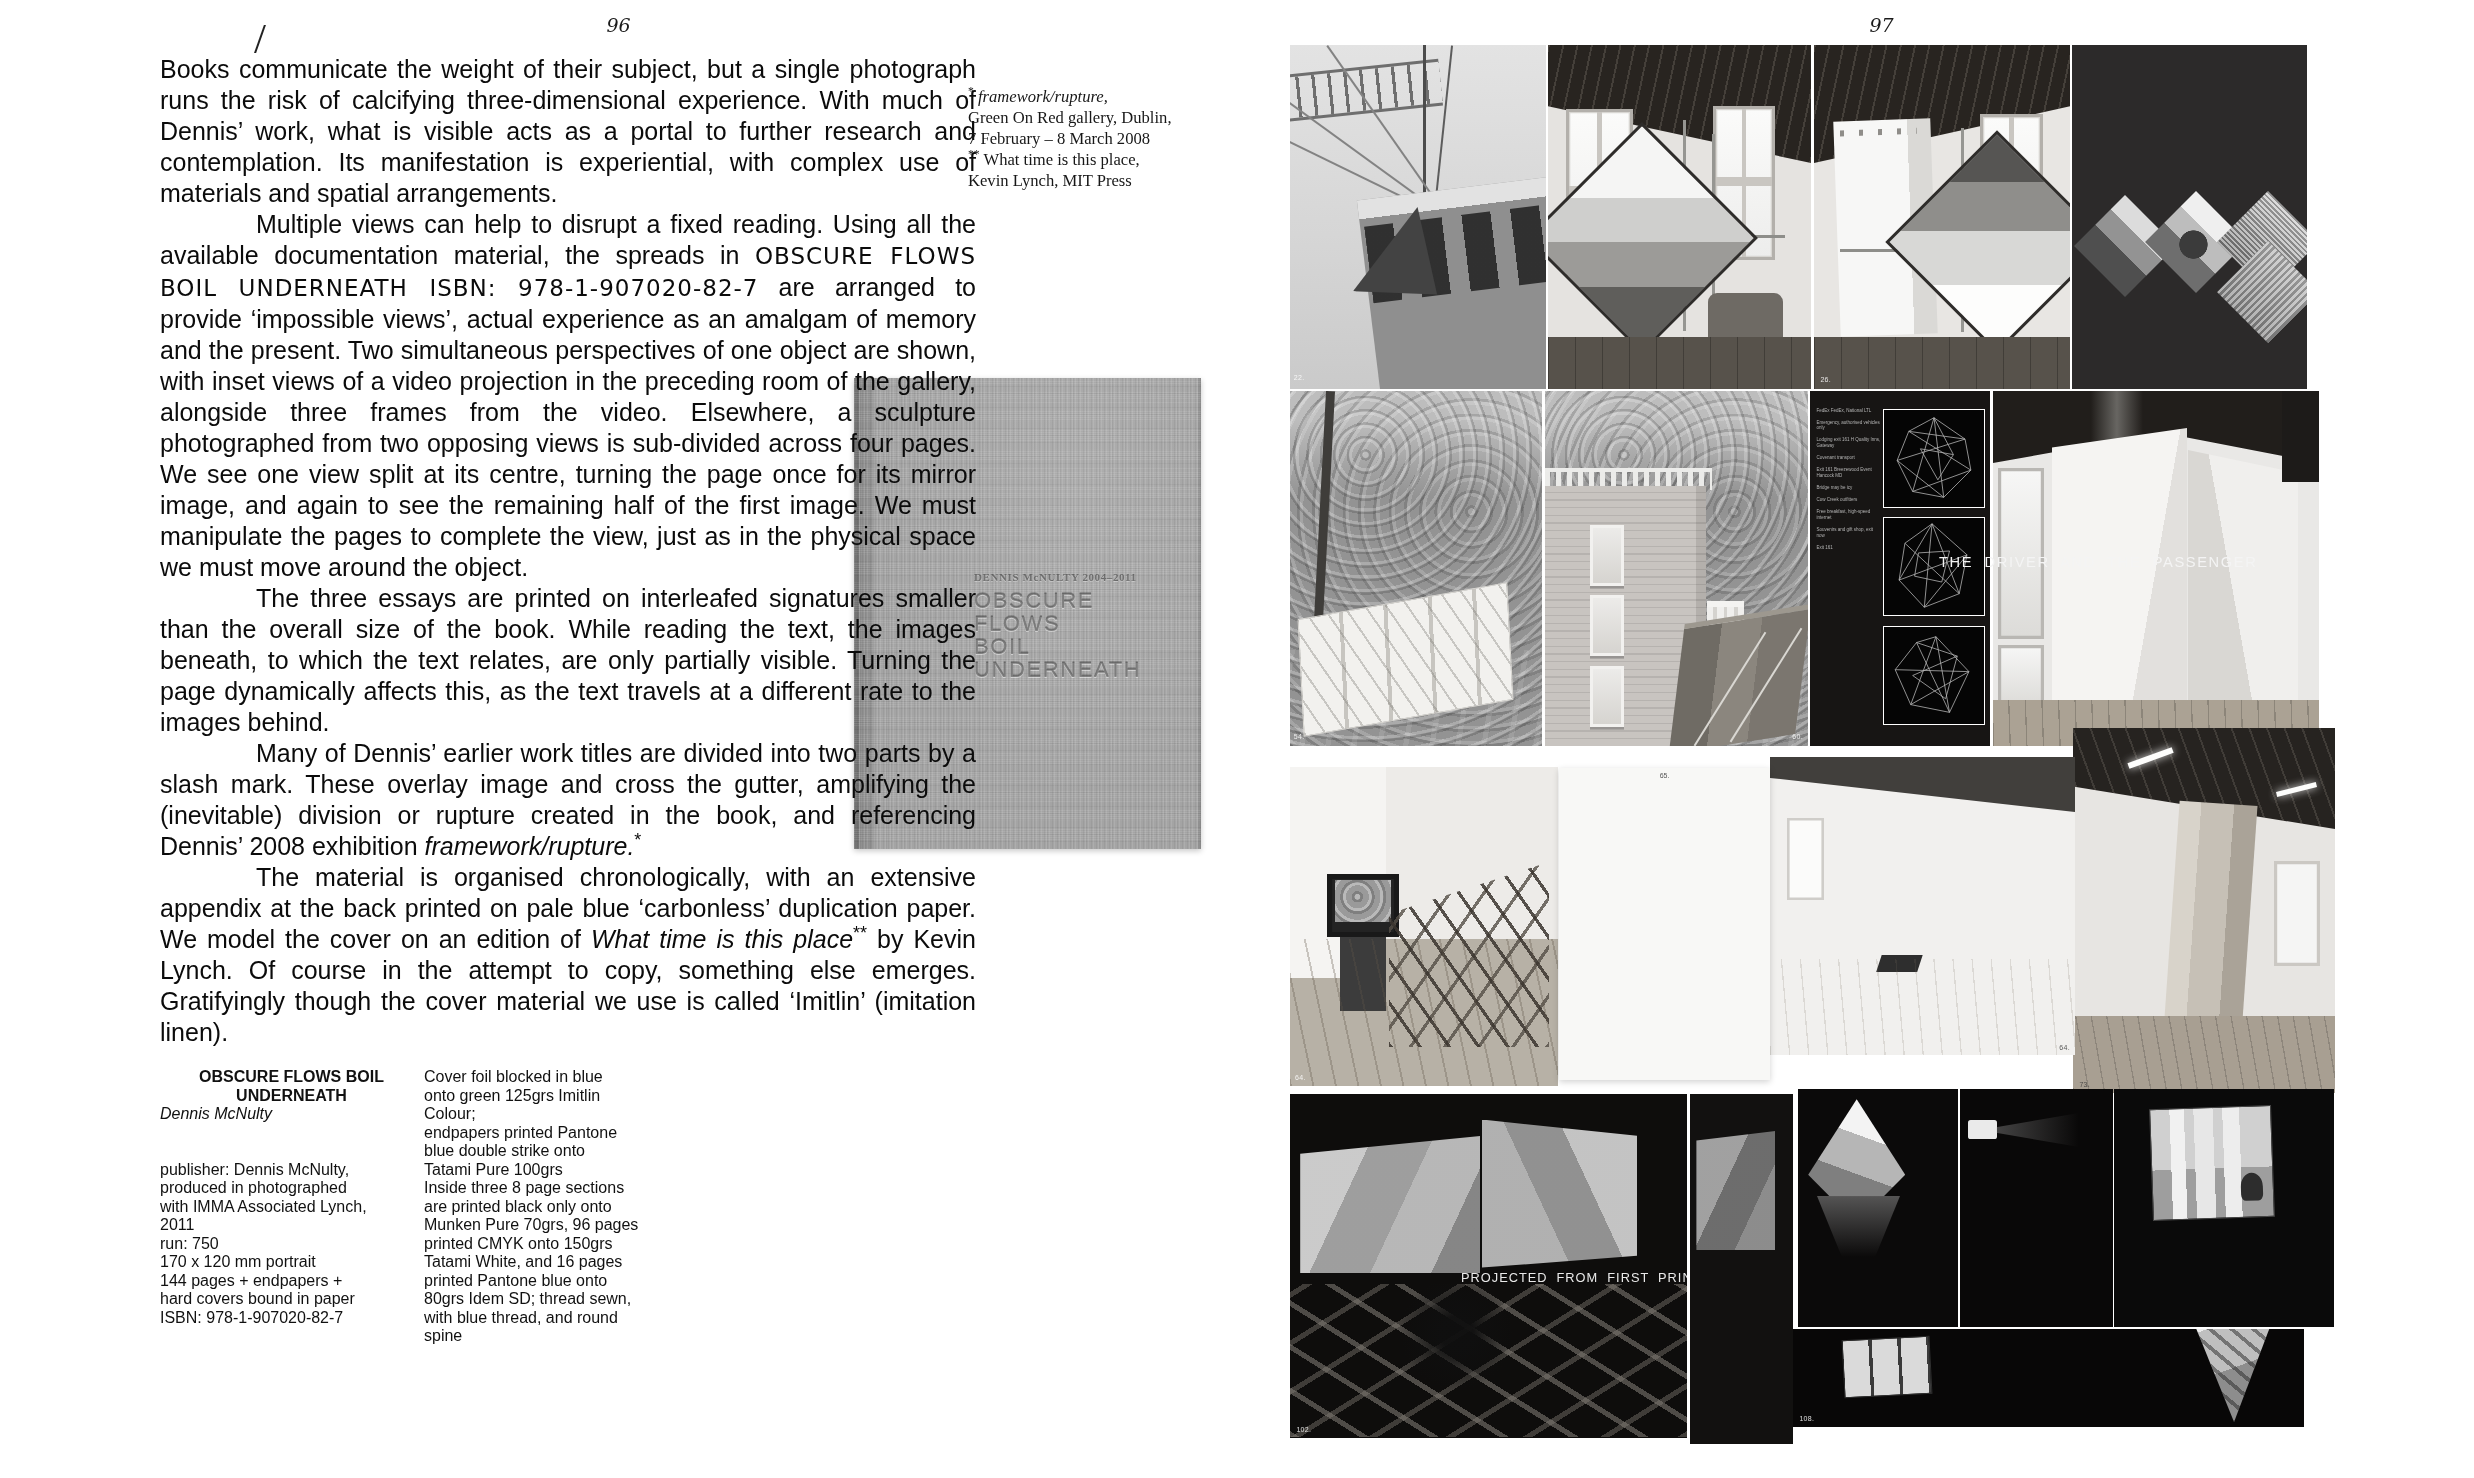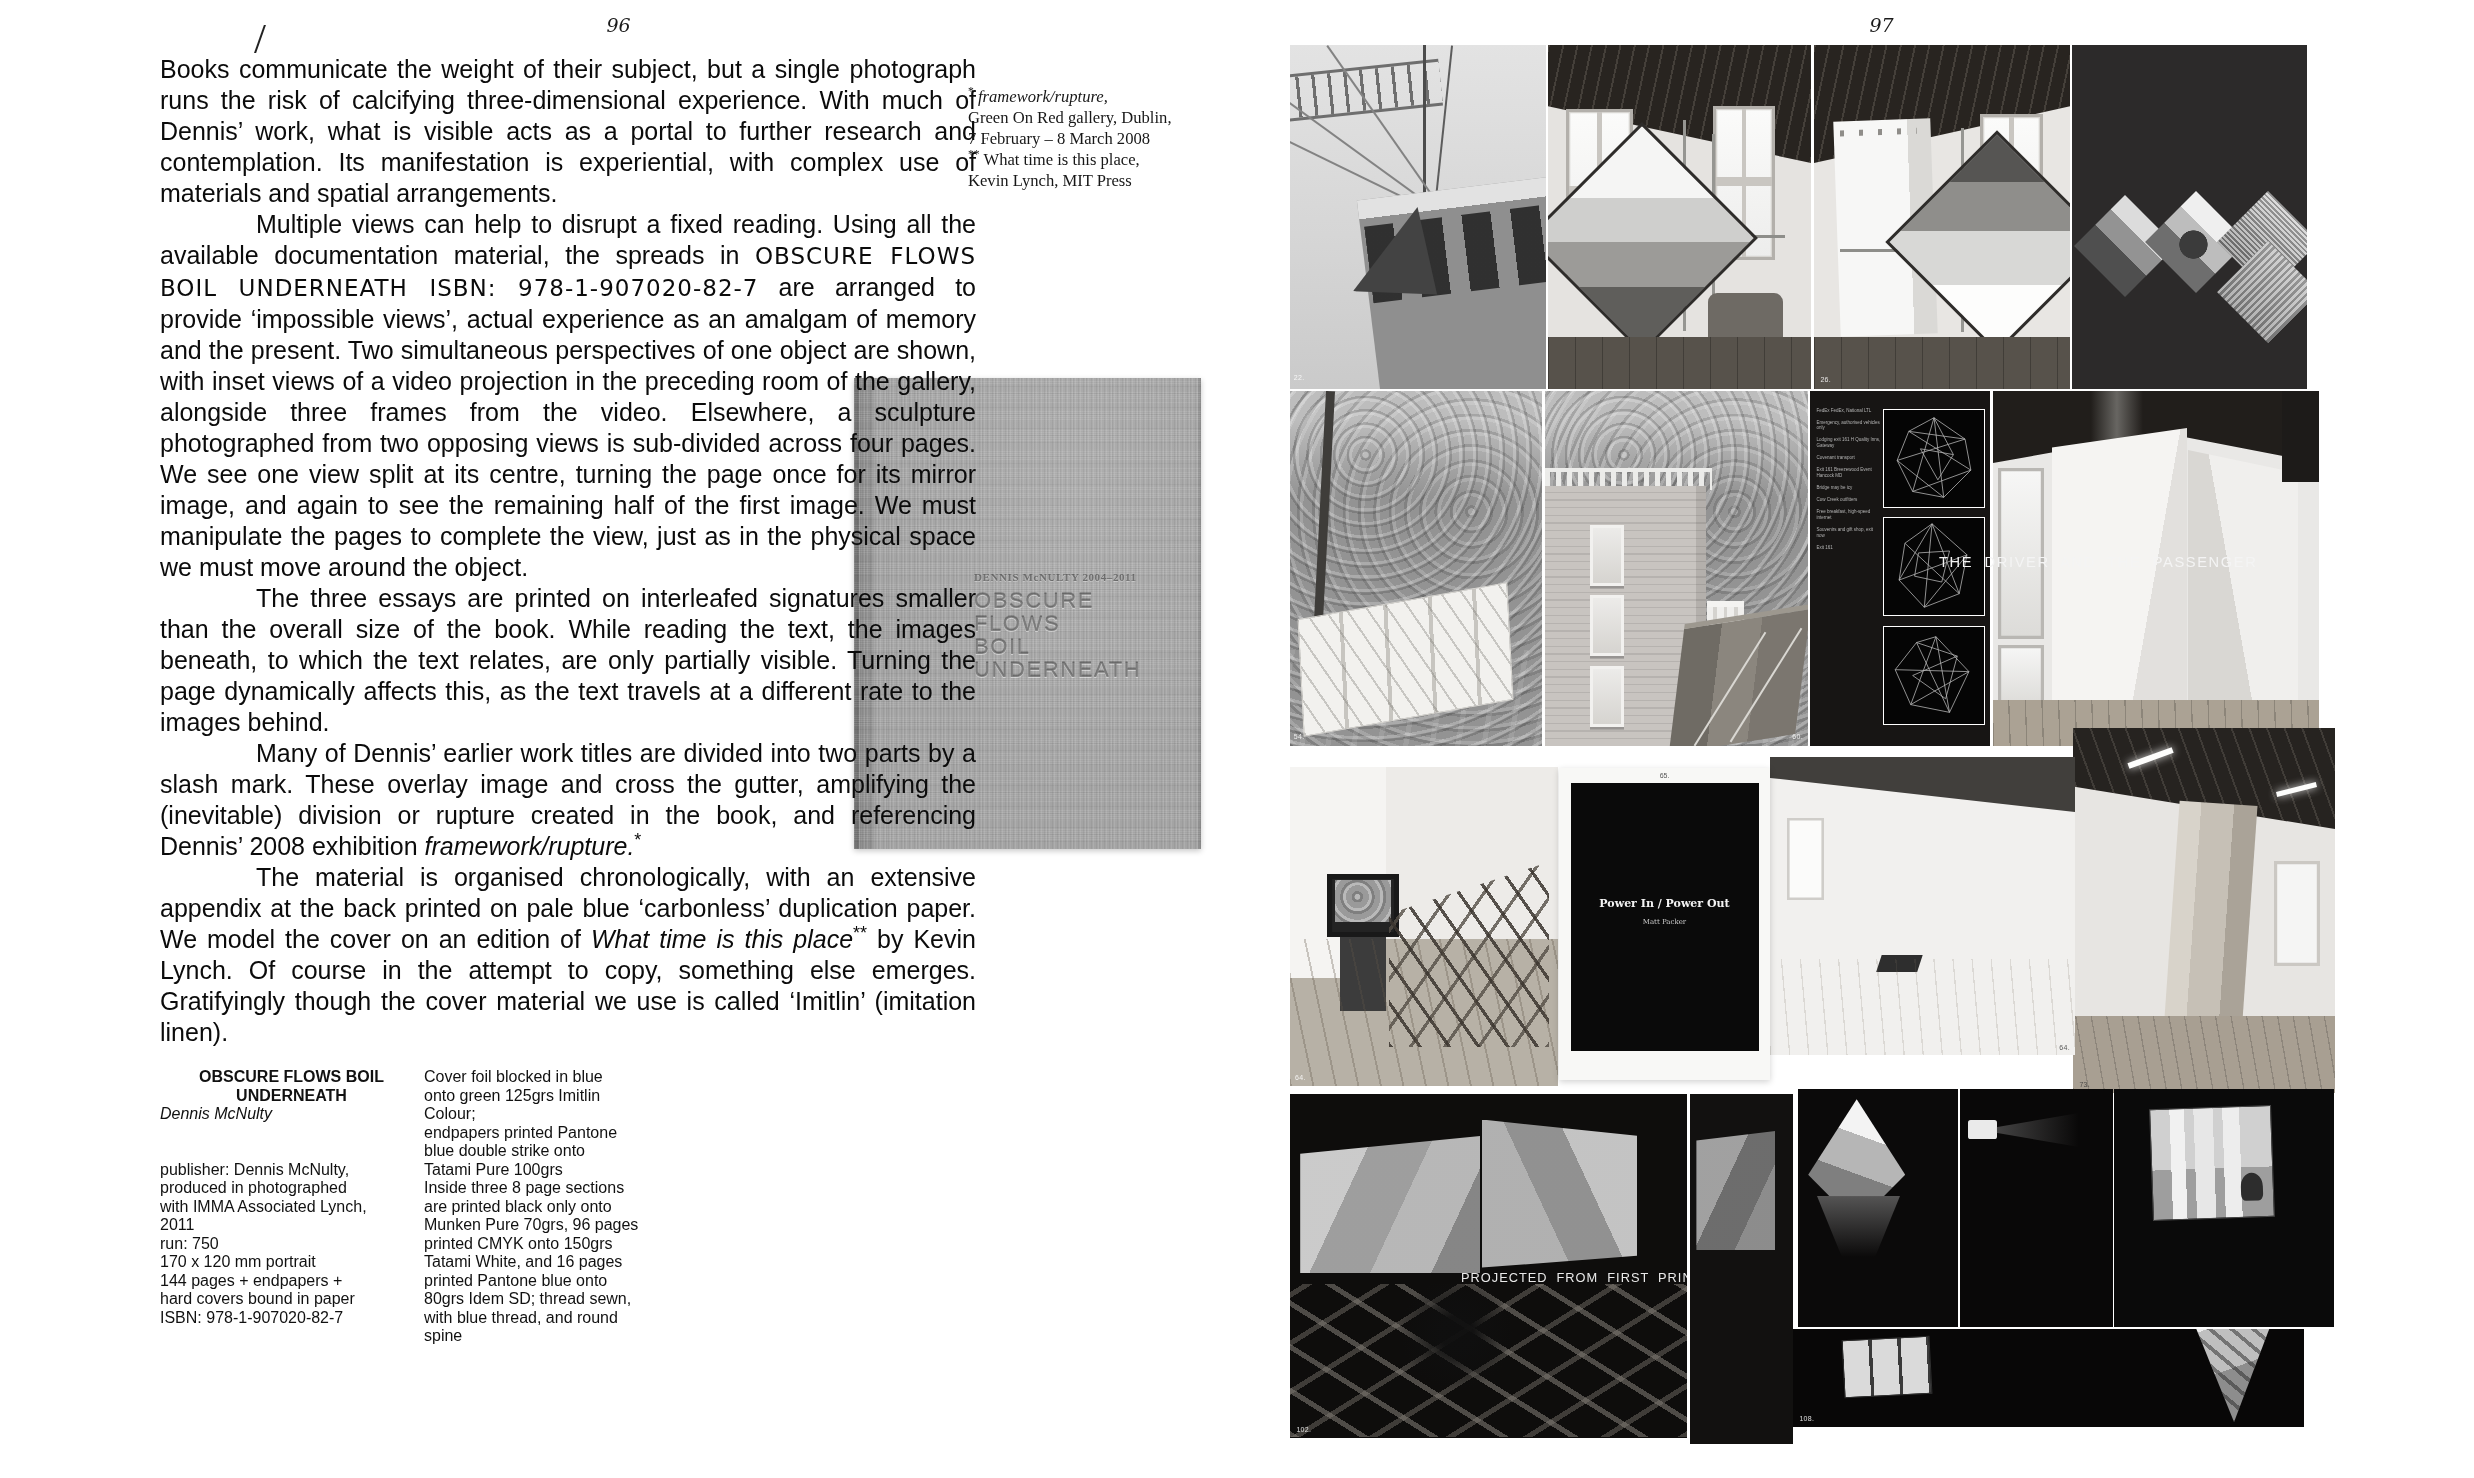--- a/index.html
+++ b/index.html
@@ -498,24 +498,20 @@
     <div class="abs tv-screen"></div>
   </div>
   <div class="abs tv-stand"></div>
   <div class="abs lattice"></div>
   <div class="abs plank-floor"></div>
   <div class="caption" style="left:5.1px;bottom:5.1px;">64.</div>
 </div>
 
 <div class="photo" id="r3b">
   <div class="abs page-folio">65.</div>
-  <div class="abs poster">
-    <div class="abs poster-title">Power In / Power Out</div>
-    <div class="abs poster-author">Matt Packer</div>
-  </div>
 </div>
 
 <div class="photo" id="r3c">
   <div class="abs r3c-roof"></div>
   <div class="abs r3c-window"></div>
   <div class="abs r3c-object"></div>
   <div class="abs r3c-floor"></div>
   <div class="caption dark" style="right:5.1px;bottom:3.8px;">64.</div>
 </div>
 

